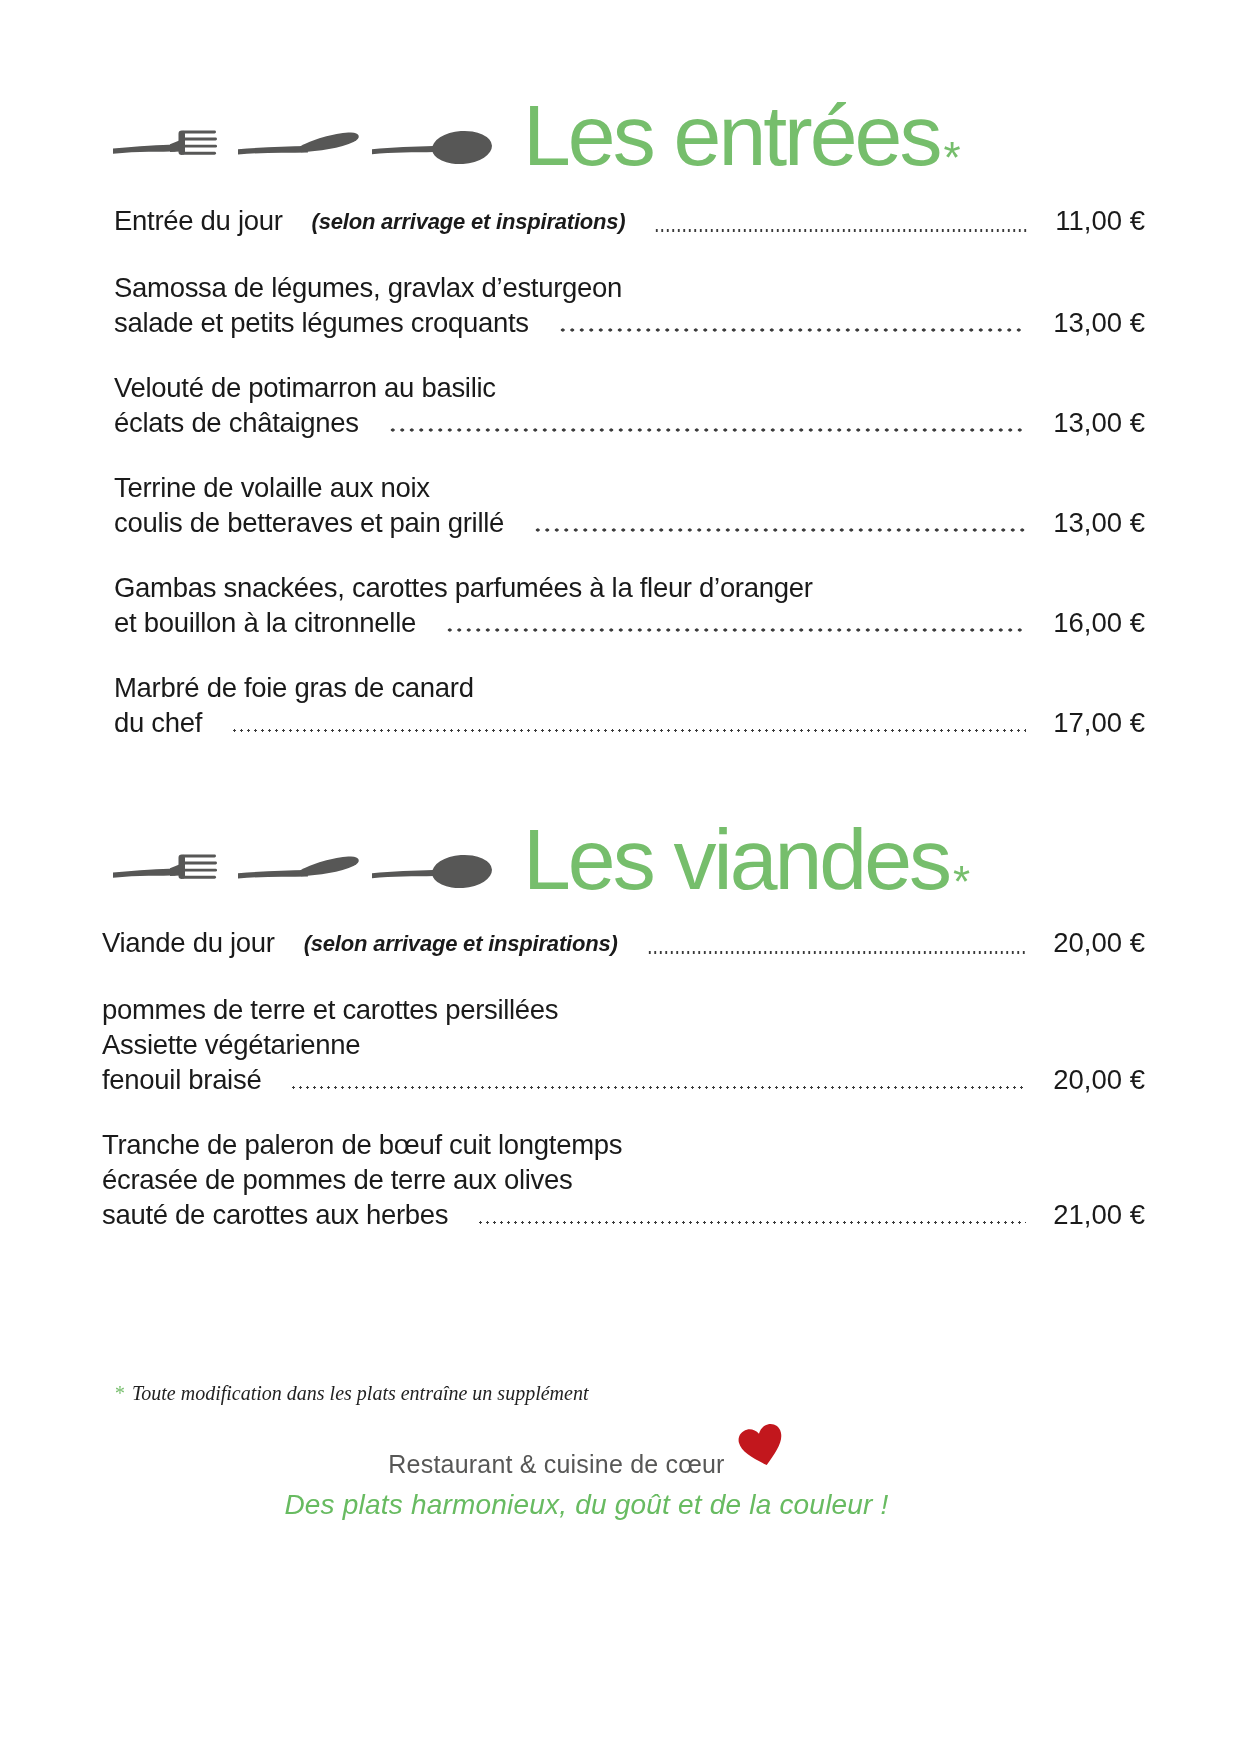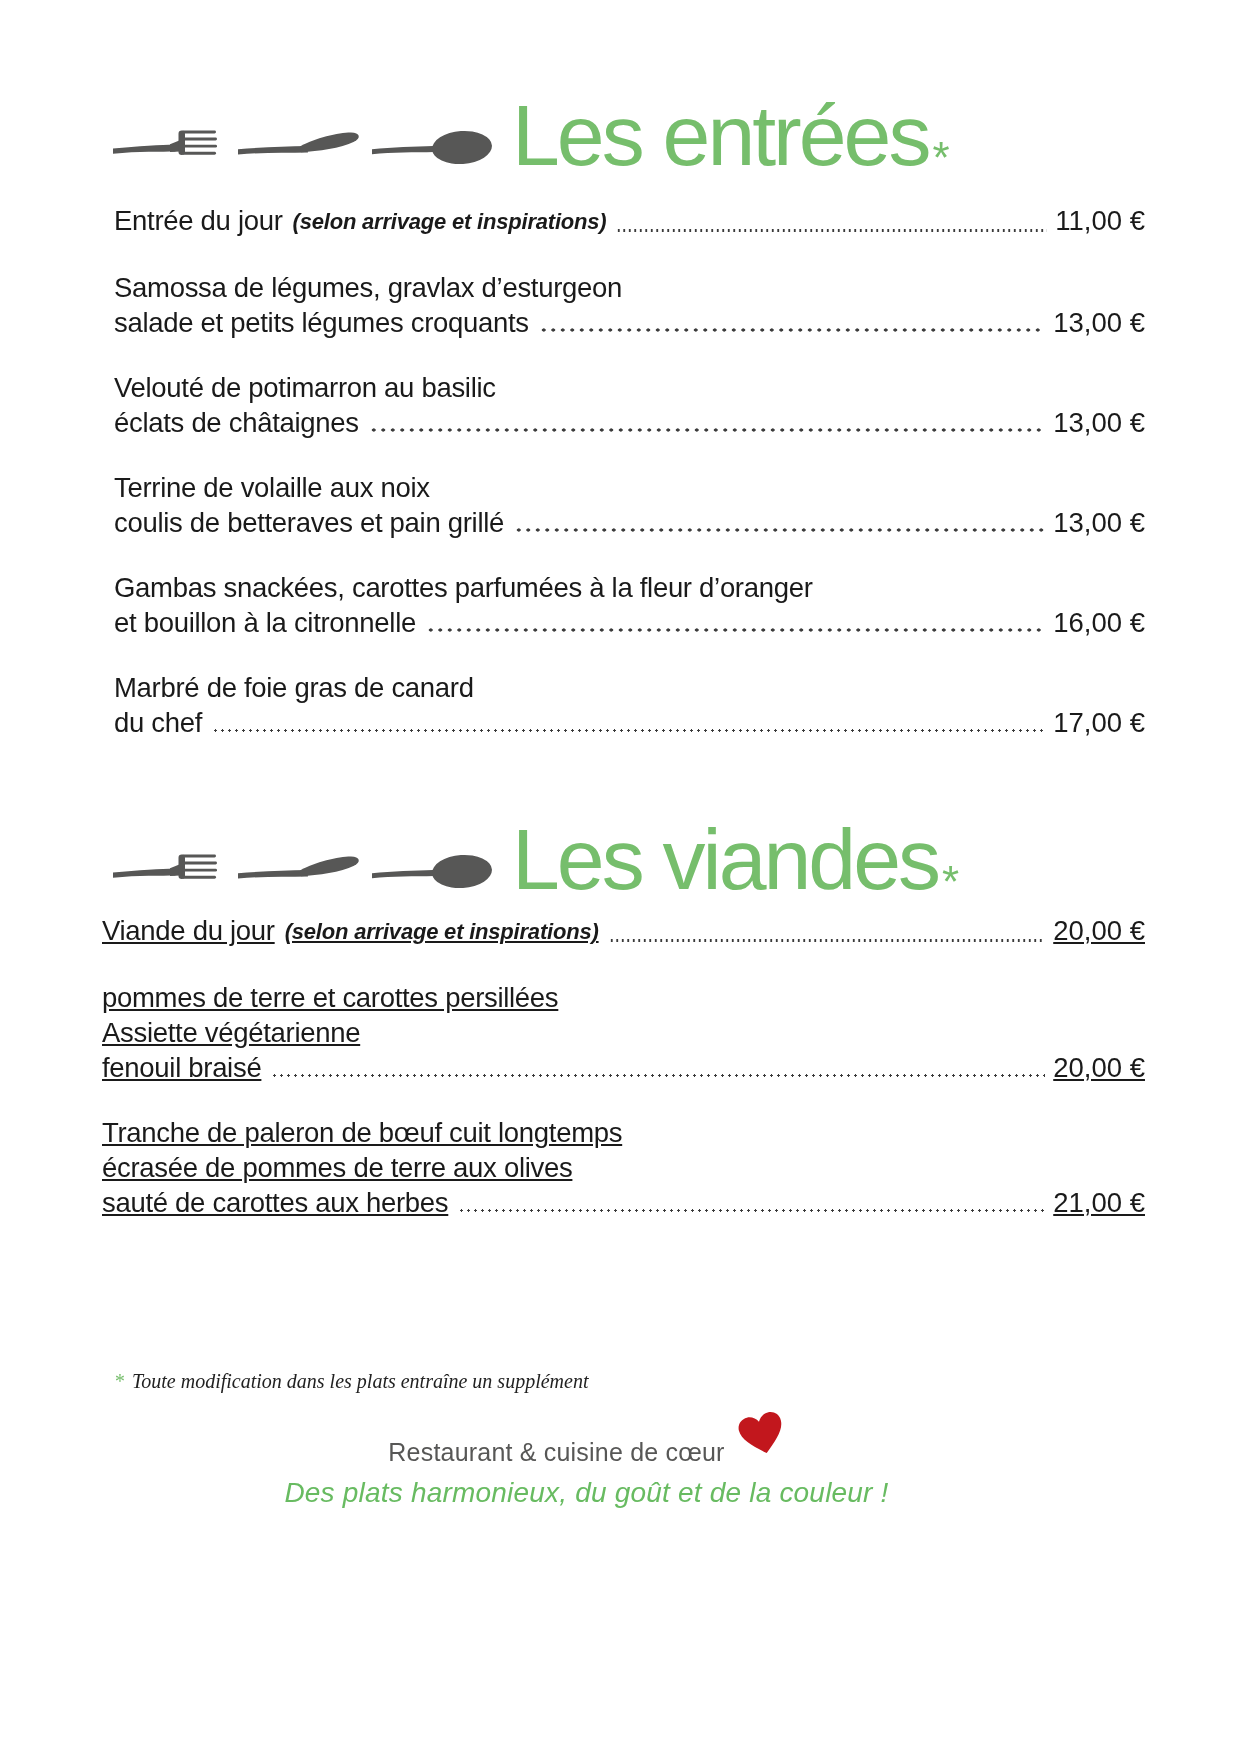--- a/index.html
+++ b/index.html
@@ -14,29 +14,29 @@
   html,body{background:#fff;}
   body{font-family:"Liberation Sans",sans-serif;color:var(--ink);}
   .page{position:relative;width:1241px;height:1754px;background:#fff;overflow:hidden;}
   .content{padding-right:96px;}
 
   
   .menu-header{display:flex;align-items:flex-end;margin-left:110px;}
   .menu-header.first{padding-top:90px;}
   .menu-header.second{padding-top:44px;}
   .cutlery{width:385px;height:44px;flex:0 0 auto;margin-bottom:16px;}
-  .section-title{font-size:86px;line-height:1.06;letter-spacing:-3px;color:var(--green);margin-left:17px;white-space:nowrap;font-weight:400;text-align:center;}
+  .section-title{font-size:86px;line-height:1.06;letter-spacing:-3px;color:var(--green);margin-left:28px;white-space:nowrap;font-weight:400;text-align:center;}
   .section-title .ast{font-size:44px;letter-spacing:0;position:relative;top:8px;margin-left:4px;}
 
   
   .items{margin-top:22px;}
   .section-0 .items{margin-left:114px;}
-  .section-1 .items{margin-left:102px;margin-top:8px;text-decoration:underline;}
+  .section-1 .items{margin-left:102px;margin-top:20px;}
   .item{margin-bottom:30px;}
-  .row{display:flex;align-items:baseline;line-height:35px;}
+  .row{display:flex;align-items:baseline;line-height:35px;gap:19px;}
   .txt{font-size:27.5px;letter-spacing:-0.3px;white-space:pre;}
   .note{font-size:22px;font-weight:bold;font-style:italic;letter-spacing:-0.2px;margin-left:10px;white-space:pre;position:relative;top:-1px;}
   .leader{flex:1 1 auto;align-self:stretch;margin:0 8px 0 10px;background-repeat:repeat-x;}
   .leader.fine{background-image:radial-gradient(circle,var(--dot) 1.1px,transparent 1.3px);background-size:5.5px 3px;background-position:0 calc(100% - 8px);}
   .leader.medium{background-image:radial-gradient(circle,var(--dot) 1.2px,transparent 1.4px);background-size:7px 3px;background-position:0 calc(100% - 8px);}
   .leader.coarse{background-image:radial-gradient(circle,var(--dot) 1.5px,transparent 1.7px);background-size:9.5px 4px;background-position:0 calc(100% - 8px);}
   .price{font-size:27.5px;white-space:nowrap;}
 
   
   .footnote{margin:150px 0 0 114px;font-family:"Liberation Serif",serif;font-style:italic;font-size:20px;color:#222;}

